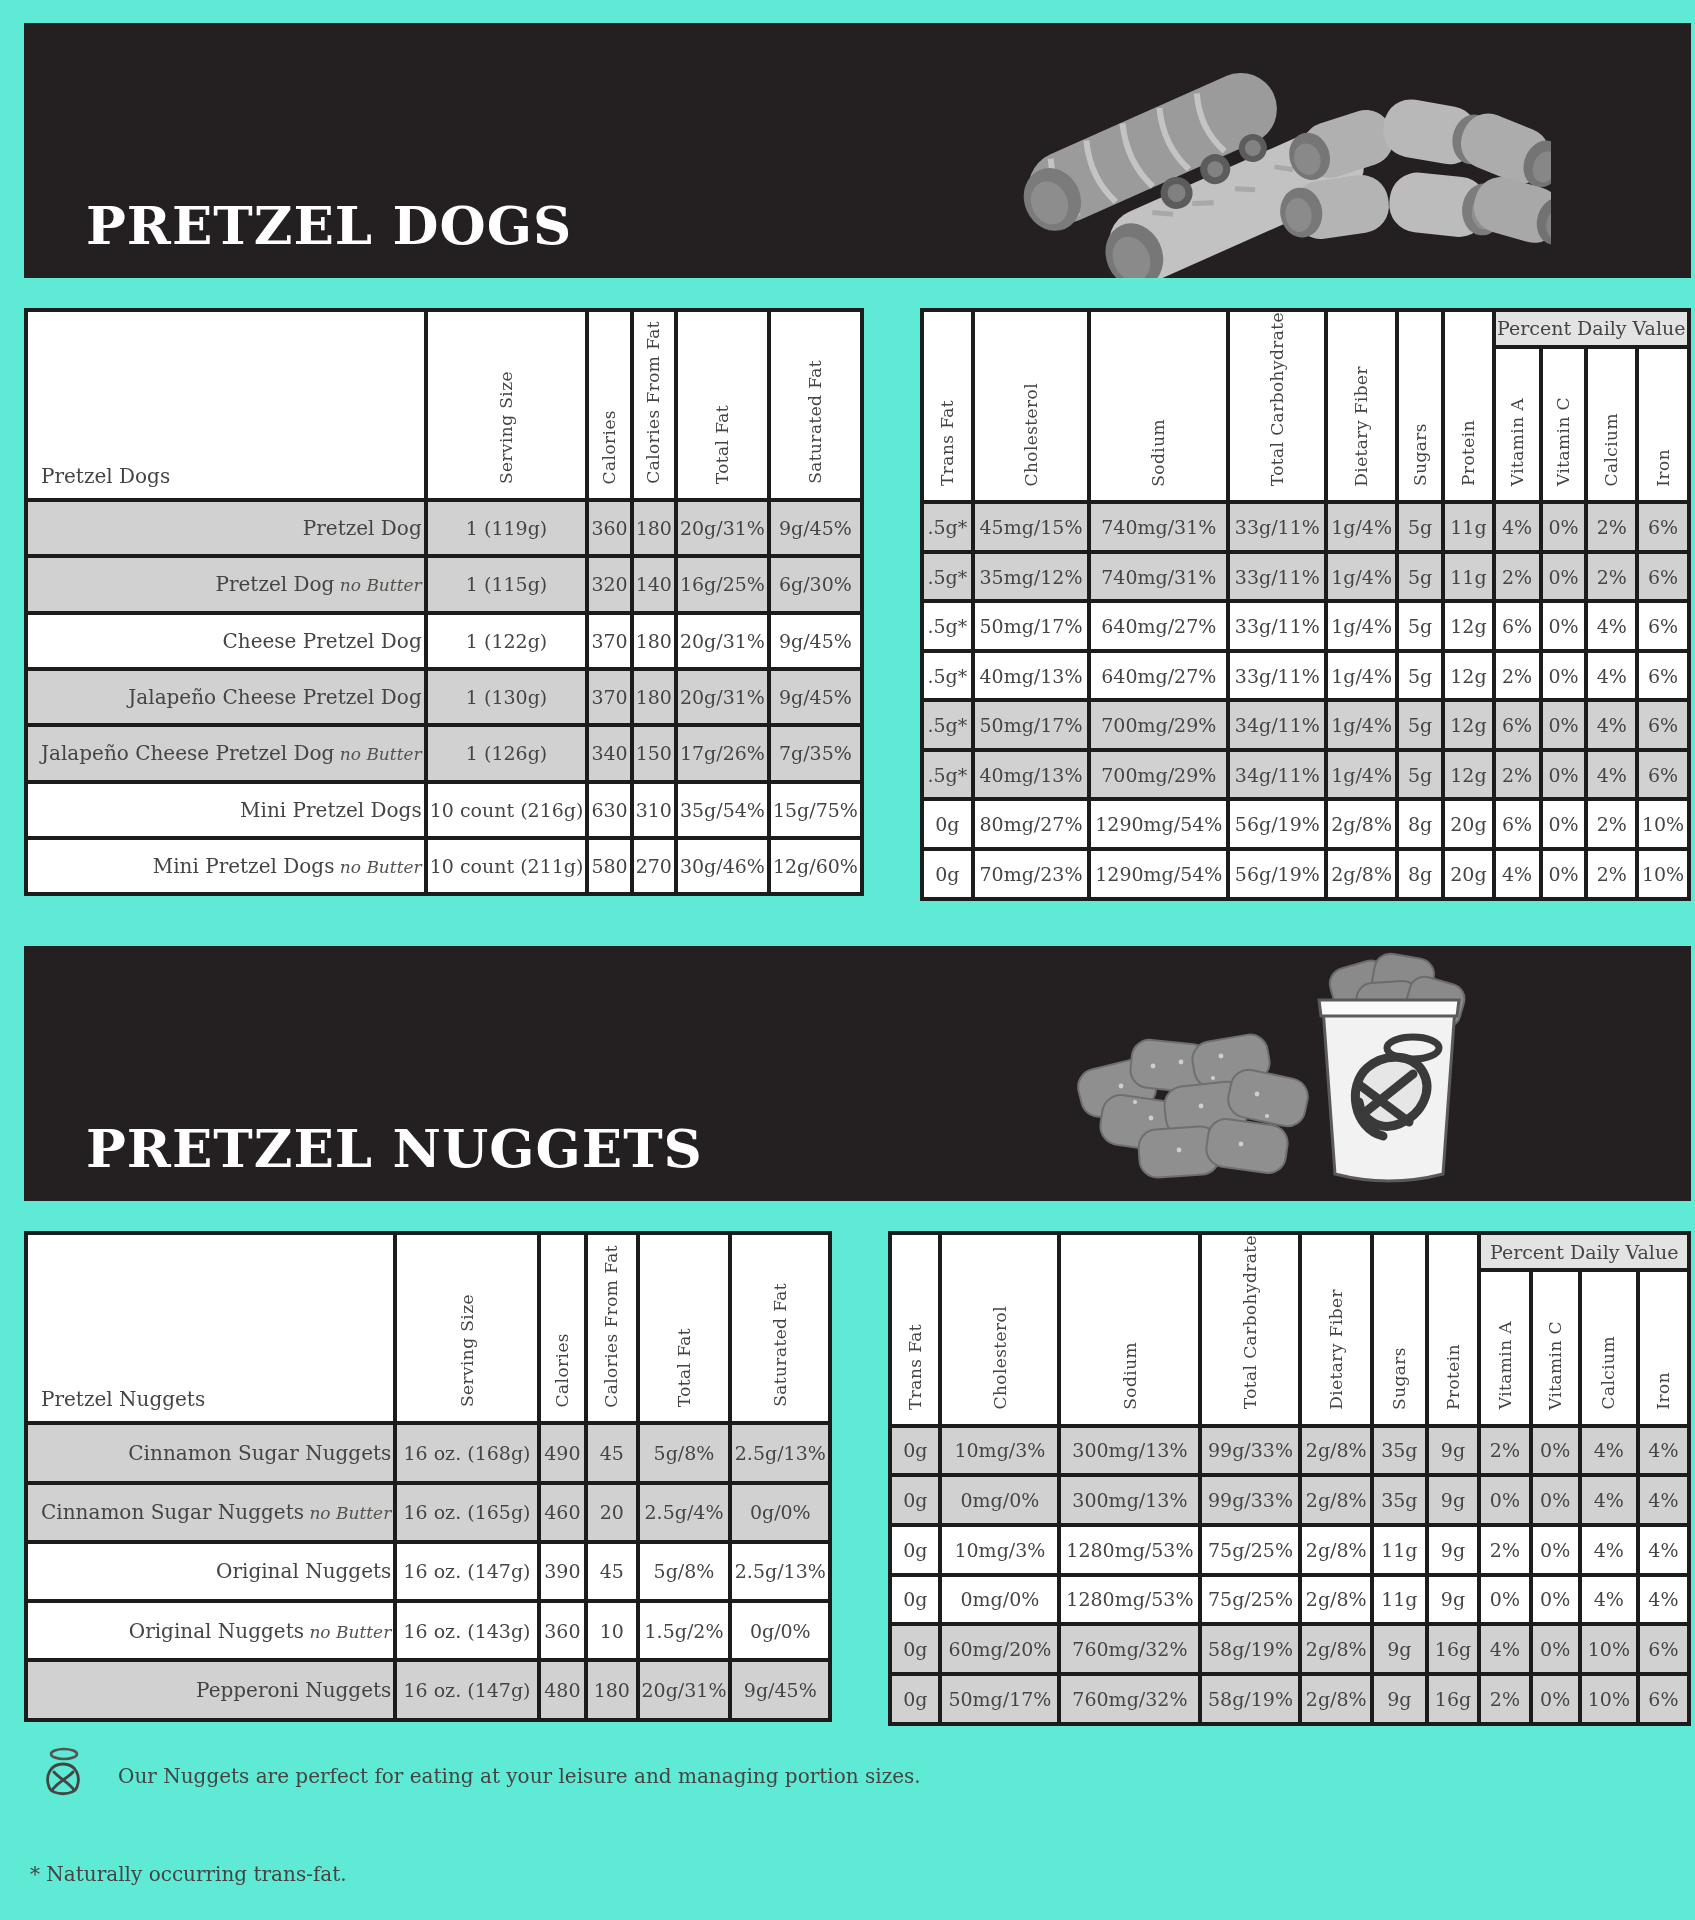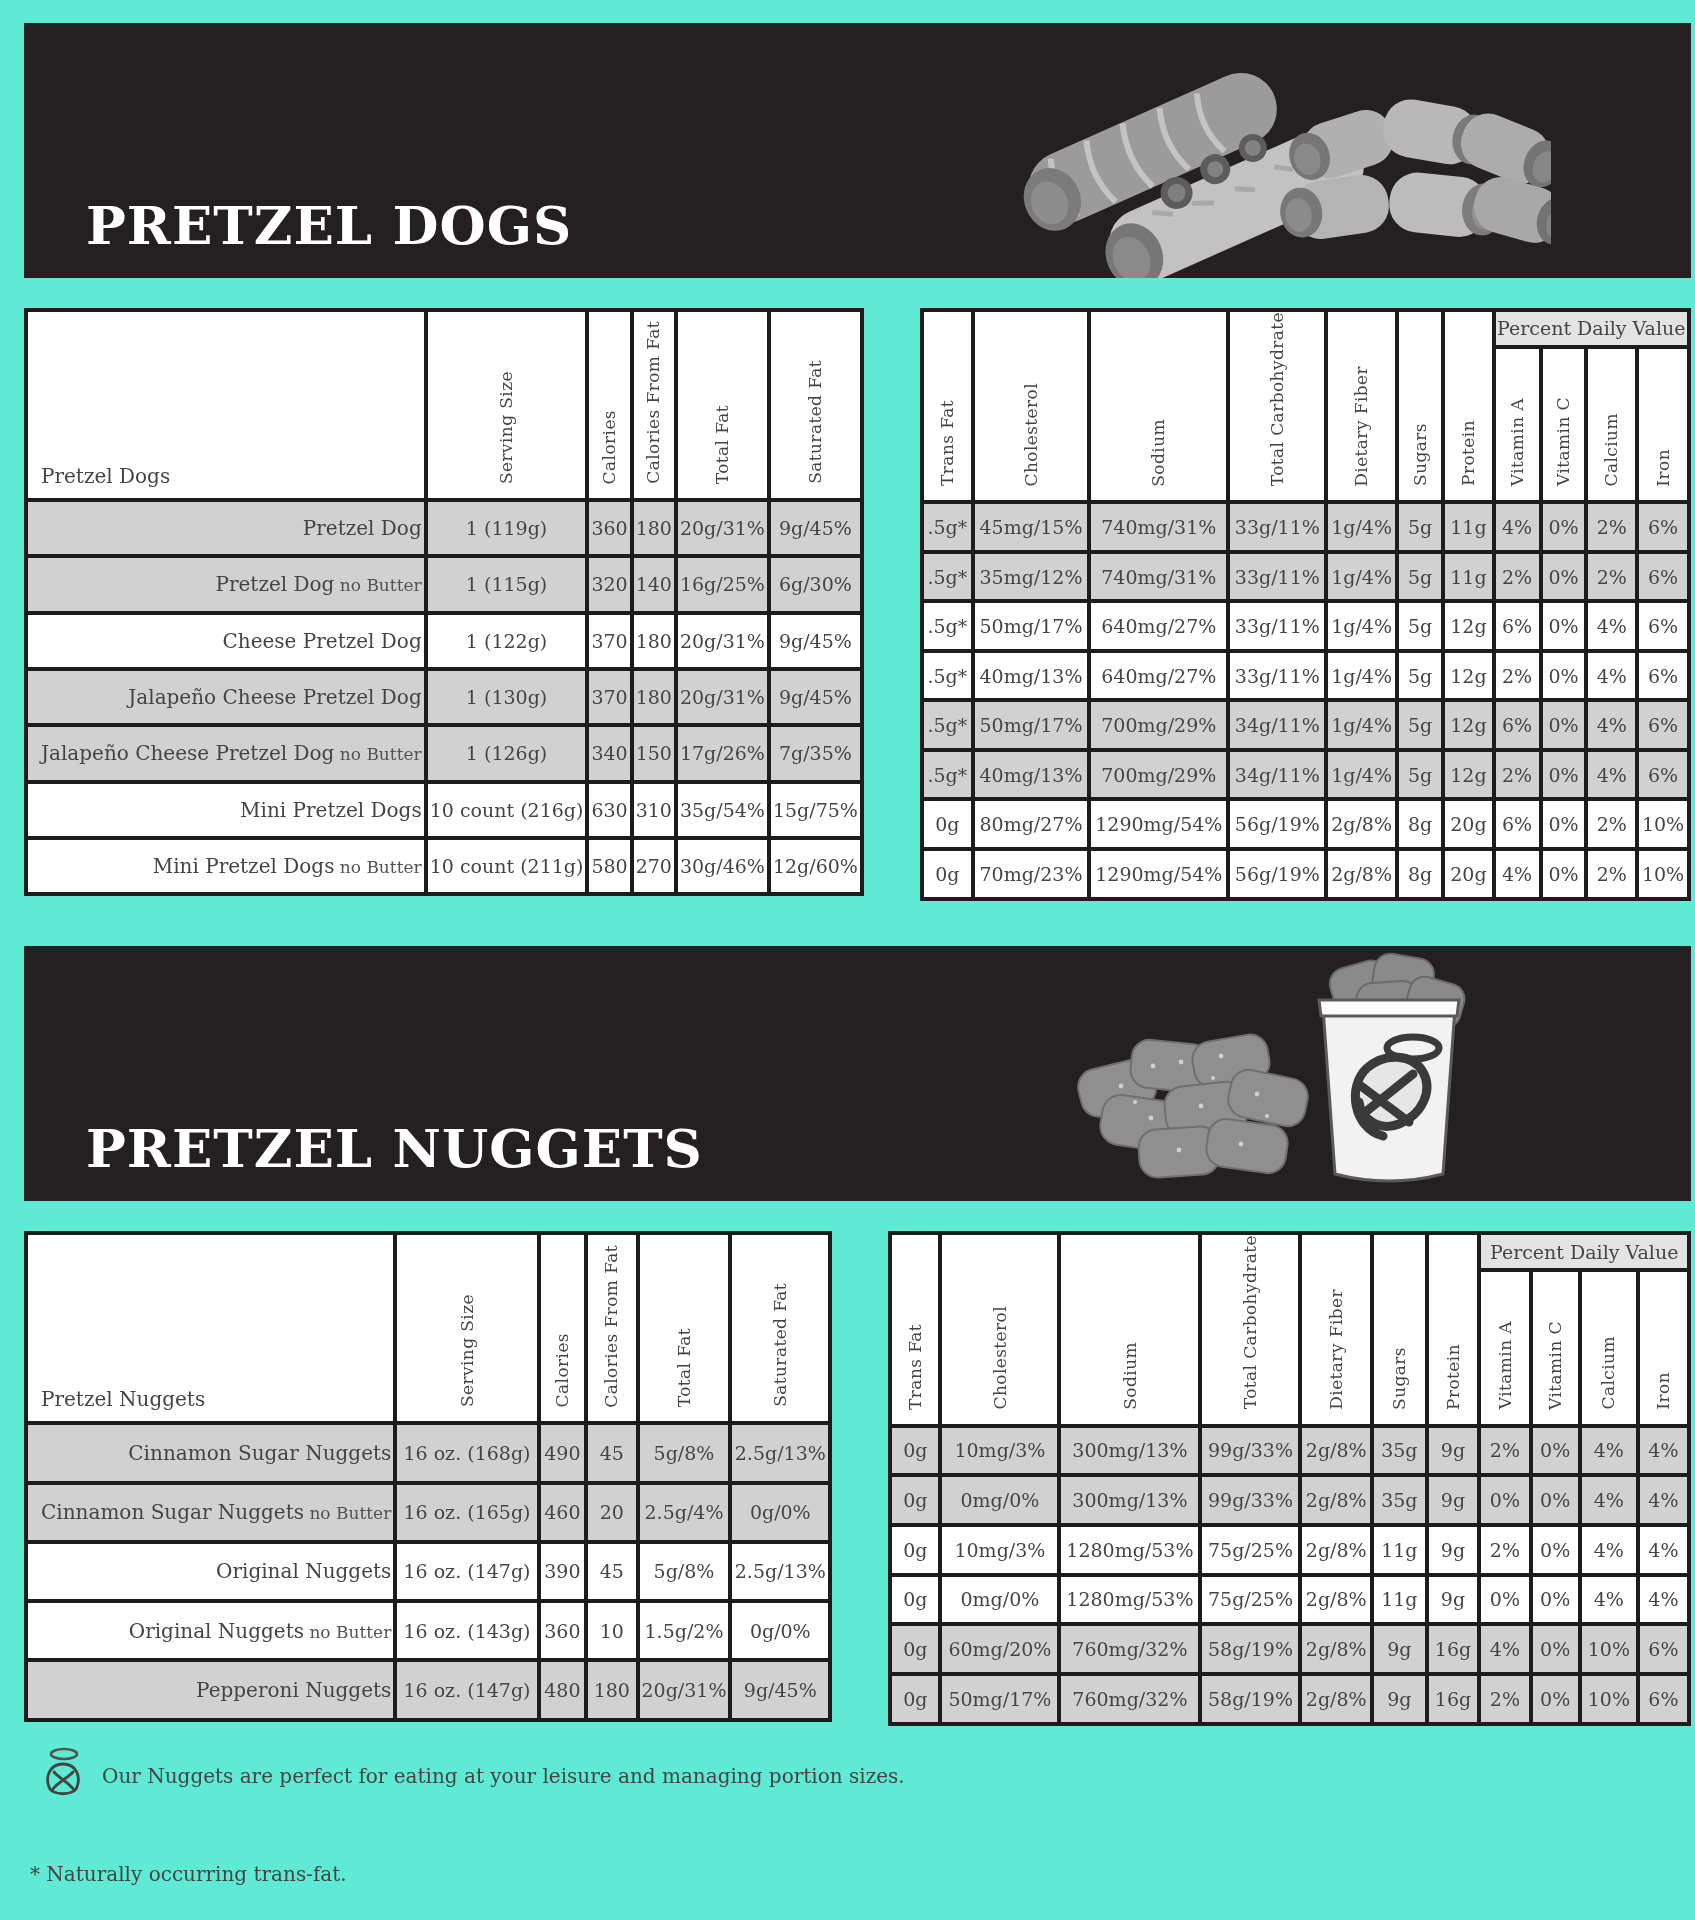--- a/index.html
+++ b/index.html
@@ -43,21 +43,21 @@
   .nutri th, .nutri td { border: 4px solid #1d1b1c; background: #ffffff; }
   .nutri td {
     height: 45px;
     text-align: center;
     font-size: 19px;
     color: #454442;
     padding: 0 2px;
     white-space: nowrap;
   }
   .nutri td.name { text-align: right; padding-left: 13px; font-size: 20px; }
-  .nutri .variant { font-size: 17px; color: #55534f; }
+  .nutri .variant { font-style: italic; font-size: 17px; color: #55534f; }
   .nutri tr.shade td { background: #d2d1d1; }
   .nutri th.vert { vertical-align: bottom; text-align: center; padding: 0 0 10px 0; height: 176px; }
   .nutri th.vert.short { height: 138px; }
   .nutri th.pdv {
     height: 30px;
     background: #e4e3e3;
     font-weight: normal;
     font-size: 19px;
     color: #454442;
     text-align: center;
@@ -77,21 +77,21 @@
     font-size: 17px;
     color: #454442;
     letter-spacing: 0.4px;
     line-height: 1.1;
     white-space: nowrap;
     font-weight: normal;
   }
   .note-line {
     display: flex;
     align-items: center;
-    gap: 16px;
+    gap: 32px;
     margin: 24px 0 0 40px;
     color: #454442;
     font-size: 20px;
   }
   .footnote {
     position: absolute;
     left: 30px;
     top: 1862px;
     margin: 0;
     color: #454442;

